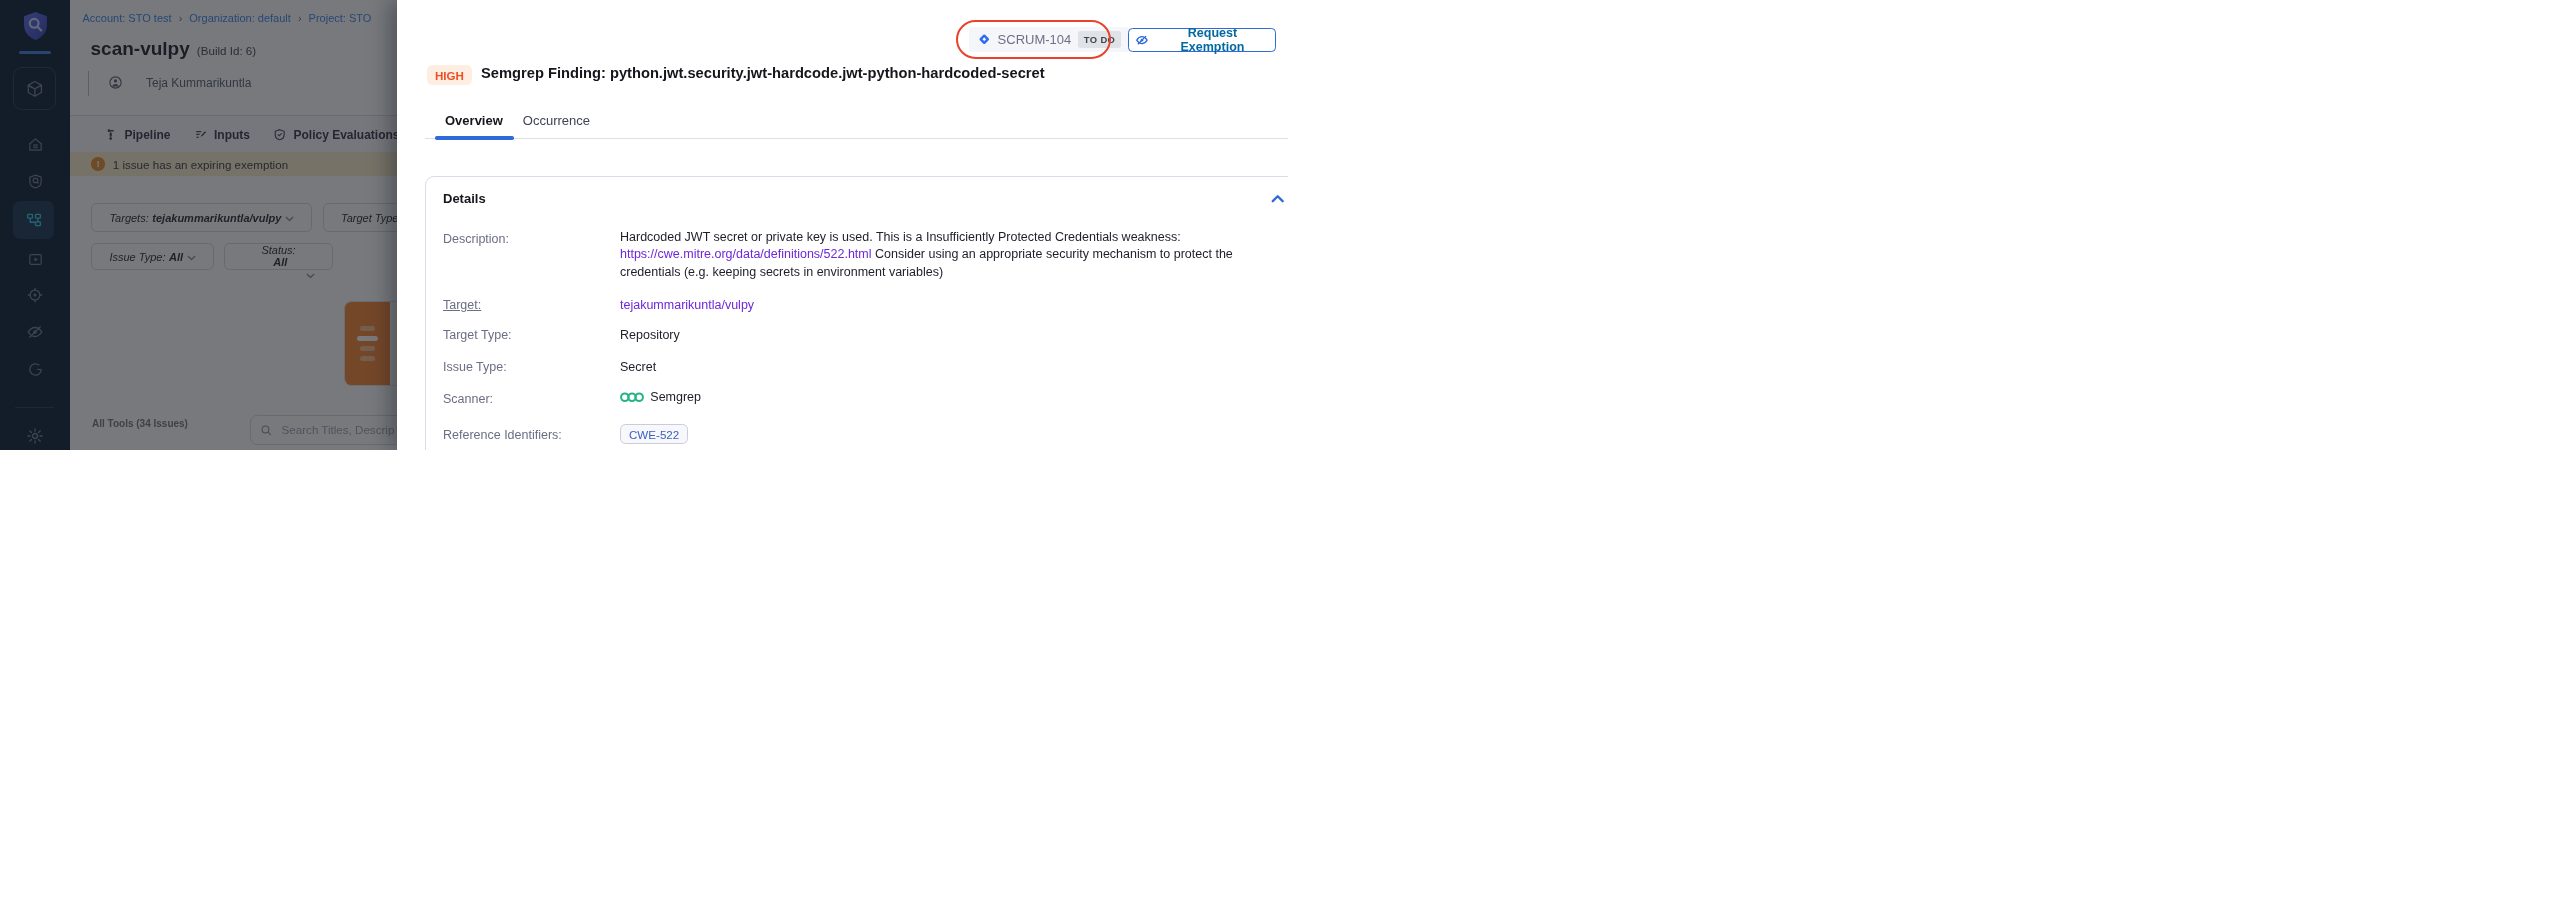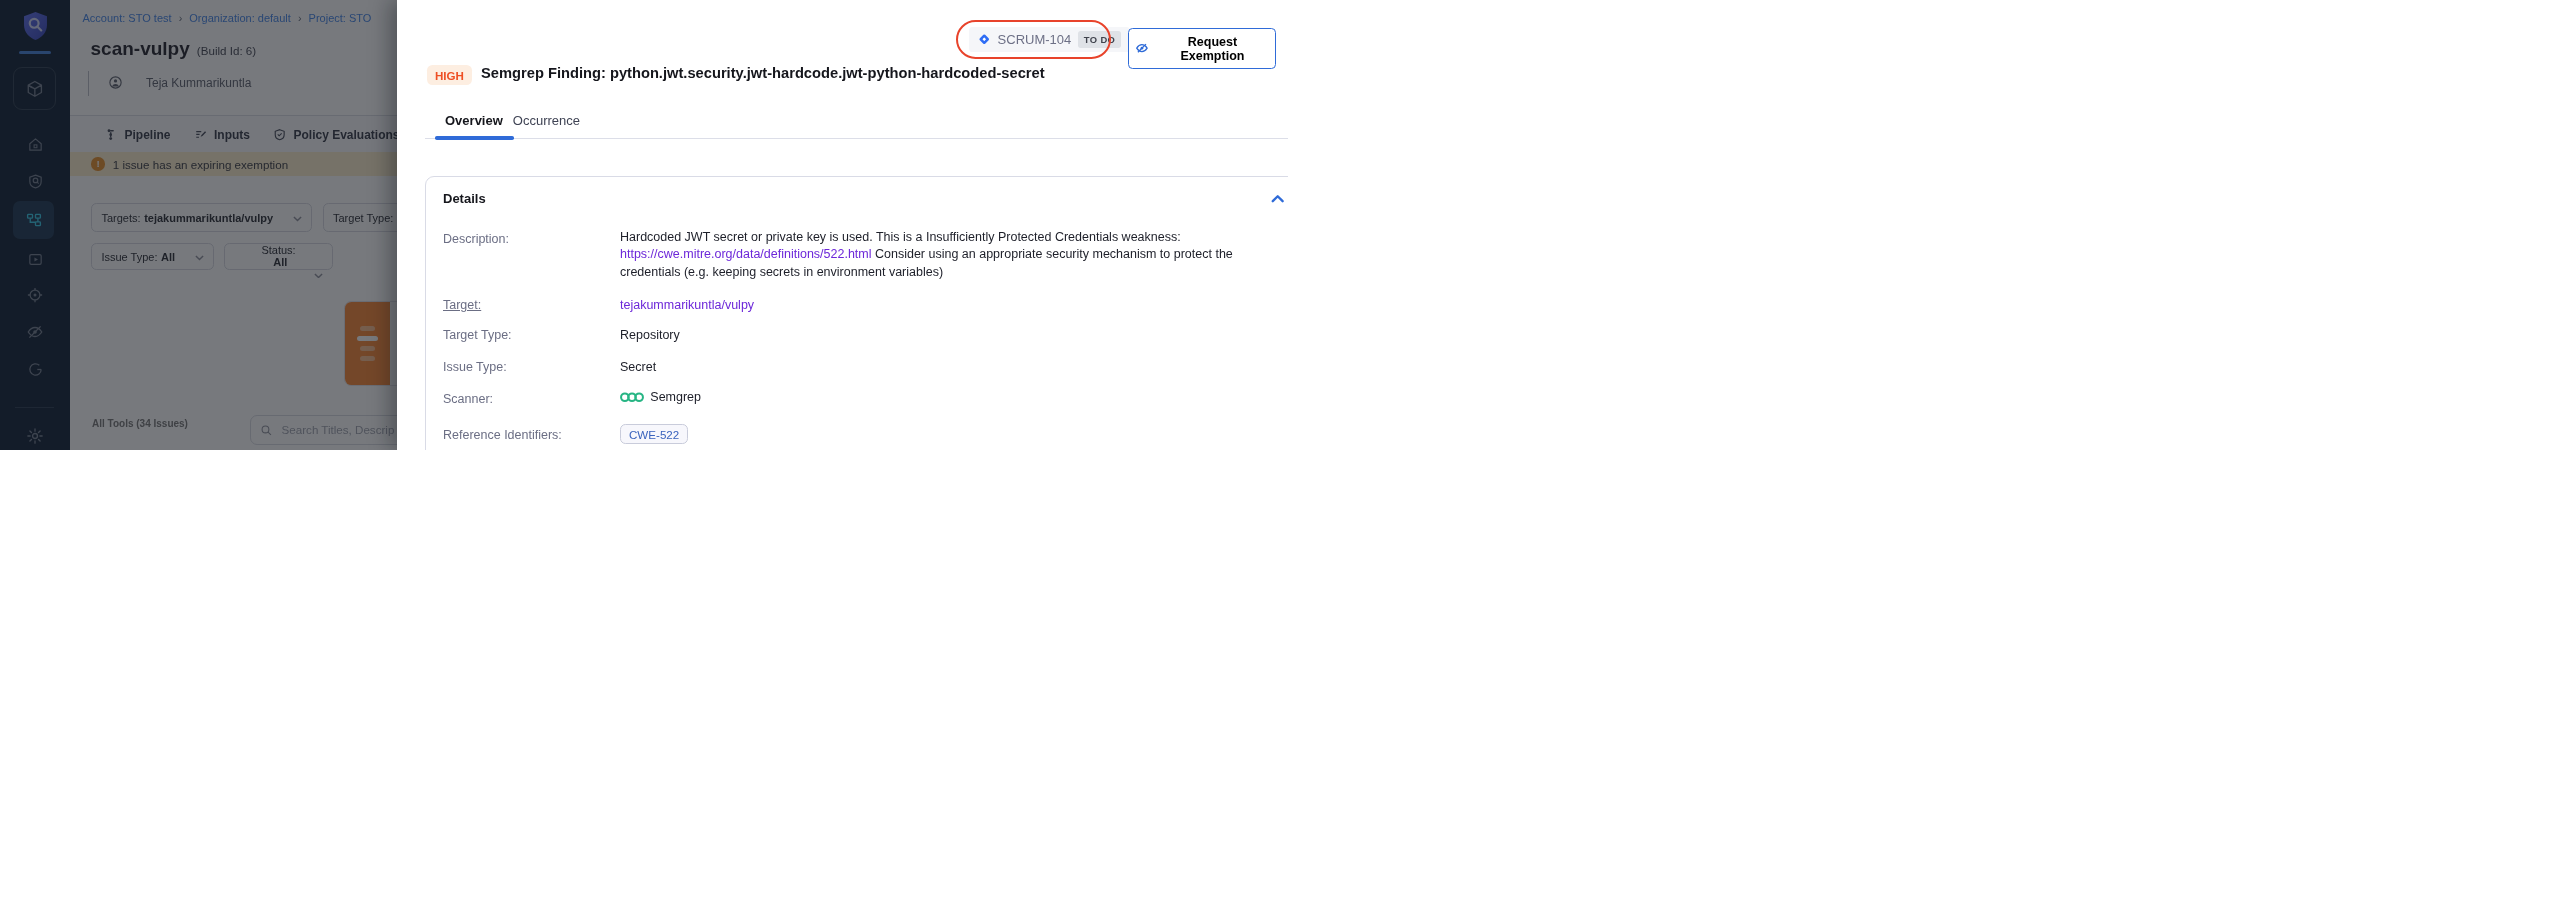--- a/index.html
+++ b/index.html
@@ -20,44 +20,44 @@
   .build-id{font-size:11.6px;font-weight:normal;color:#3c3f4c;margin-left:7.1px;}
   .vline{position:absolute;left:18px;top:71px;width:0.9px;height:25px;background:#b9bcc6;}
   .user-row{position:absolute;left:38px;top:75px;display:flex;align-items:center;gap:23px;color:#565a68;font-size:12px;}
   .tabsbar{position:absolute;left:0;top:115px;width:100%;height:37px;border-top:0.9px solid #dadce4;background:#fbfbfc;}
   .mtabs{position:absolute;left:34px;top:0;height:37px;display:flex;gap:23px;align-items:center;}
   .mtab{display:flex;align-items:center;gap:7.1px;font-size:12px;color:#2e3342;font-weight:600;white-space:nowrap;}
   .mtab svg{color:#3c4252;}
   .warnbar{position:absolute;left:0;top:152px;width:100%;height:24px;background:#fdedca;display:flex;align-items:center;}
   .warn-ic{margin-left:21.4px;width:13.4px;height:13.4px;border-radius:50%;background:#e68c24;color:#fff;font-size:9.8px;font-weight:bold;display:flex;align-items:center;justify-content:center;line-height:1;}
   .warn-txt{margin-left:8px;font-size:11.6px;color:#33363e;}
-  .chip{position:absolute;height:29px;border:0.9px solid #d6d8e0;border-radius:5.4px;background:#fff;display:flex;align-items:center;padding:0 9px;font-size:11px;color:#23262e;white-space:nowrap;box-sizing:border-box;}
+  .chip{position:absolute;height:29px;border:0.9px solid #d6d8e0;border-radius:5.4px;background:#fff;display:flex;align-items:center;padding:0 17px;font-size:11px;color:#23262e;white-space:nowrap;box-sizing:border-box;font-style:italic;}
   .chip b{margin-left:3.6px;}
   .chip .chev{margin-left:auto;color:#8a8d99;}
   .sev-card{position:absolute;top:301px;width:222px;height:85px;background:#fff;border:0.9px solid #e0e1e8;border-radius:7.1px;box-sizing:border-box;}
   .sev-strip{position:absolute;left:0;top:0;bottom:0;width:45px;border-radius:6.3px 0 0 6.3px;display:flex;flex-direction:column;justify-content:center;align-items:center;gap:4.5px;}
   .sev-bar{height:5.4px;border-radius:2.7px;background:#fff;}
   .sev-label{position:absolute;left:63px;top:13.4px;font-size:12.5px;color:#23262e;}
   .sev-count{position:absolute;left:63px;top:52px;font-size:17px;font-weight:bold;color:#1b1d24;}
   .alltools{position:absolute;left:22px;top:418px;font-size:10px;font-weight:bold;color:#737373;}
   .searchbox{position:absolute;left:180px;top:415px;width:384px;height:29.5px;border:0.9px solid #d7d9e1;border-radius:7.1px;background:#fff;display:flex;align-items:center;box-sizing:border-box;padding:0 9px;gap:7.1px;color:#8a8d99;}
   .searchbox input{border:none;outline:none;flex:1;font-size:11.6px;color:#3c3f4c;font-family:"Liberation Sans",sans-serif;background:transparent;}
   .searchbox input::placeholder{color:#9da1ad;}
   
   .scrim{position:absolute;left:0;top:0;width:397px;height:450px;background:rgba(28,32,38,0.6);z-index:50;}
   
   .panel{position:absolute;left:397px;top:0;width:891px;height:450px;background:#fff;z-index:60;box-shadow:-7.1px 0 19.7px rgba(10,14,20,0.35);}
   .jira-annotation{position:absolute;left:559px;top:19.7px;width:155px;height:39px;border:2.2px solid #e8432b;border-radius:19.7px;box-sizing:border-box;z-index:5;}
   .jira-chip{position:absolute;left:572px;top:27px;height:25px;background:#f5f6f9;border-radius:3.6px;display:flex;align-items:center;gap:7.1px;padding:0 9px;}
   .jira-key{font-size:13px;color:#6d7086;}
   .todo-badge{font-size:9.4px;font-weight:bold;letter-spacing:0.4px;color:#40434d;background:#dfe2e7;border-radius:2.7px;padding:2.7px 5.4px;}
-  .req-btn{position:absolute;left:731px;top:28px;width:148px;height:41px;border:1.8px solid #2f6bd8;border-radius:4.5px;background:#fff;display:flex;align-items:center;justify-content:center;gap:7.1px;color:#000000;font-weight:bold;font-size:12.5px;box-sizing:border-box;cursor:pointer;}
+  .req-btn{position:absolute;left:731px;top:28px;width:148px;height:24px;border:1.8px solid #2f6bd8;border-radius:4.5px;background:#fff;display:flex;align-items:center;justify-content:center;gap:7.1px;color:#0369a1;font-weight:bold;font-size:12.5px;box-sizing:border-box;cursor:pointer;}
   .high-badge{position:absolute;left:30px;top:65px;background:#fdeee1;color:#ee4f24;font-weight:bold;font-size:11.6px;border-radius:5.4px;padding:3.6px 8px;}
   .finding-title{position:absolute;left:84px;top:65px;font-size:14.7px;font-weight:bold;color:#15161c;white-space:nowrap;}
-  .ptabs{position:absolute;left:48px;top:113px;display:flex;gap:10px;font-size:13px;}
+  .ptabs{position:absolute;left:48px;top:113px;display:flex;gap:20px;font-size:13px;}
   .ptab-active{font-weight:bold;color:#15161c;}
   .ptab{color:#3f4354;}
   .ptab-divider{position:absolute;left:28px;right:0;top:138px;height:0.9px;background:#dcdee8;}
   .ptab-indicator{position:absolute;left:38px;top:136px;width:79px;height:3.6px;border-radius:1.8px;background:#2f6bd8;}
   .details-card{position:absolute;left:28px;top:176px;width:884px;height:295px;background:#fff;border:0.9px solid #d9dbe6;border-radius:9px;box-sizing:border-box;}
   .d-heading{position:absolute;left:17px;top:14.3px;font-size:13px;font-weight:bold;color:#15161c;}
   .d-collapse{position:absolute;left:845px;top:13.4px;color:#2f6bd8;cursor:pointer;}
   .d-label{position:absolute;left:17px;font-size:12.5px;color:#6b6e84;}
   .d-value{position:absolute;left:194px;font-size:12.5px;color:#1d1f29;}
   .d-link{color:#6d28d9;text-decoration:none;}

